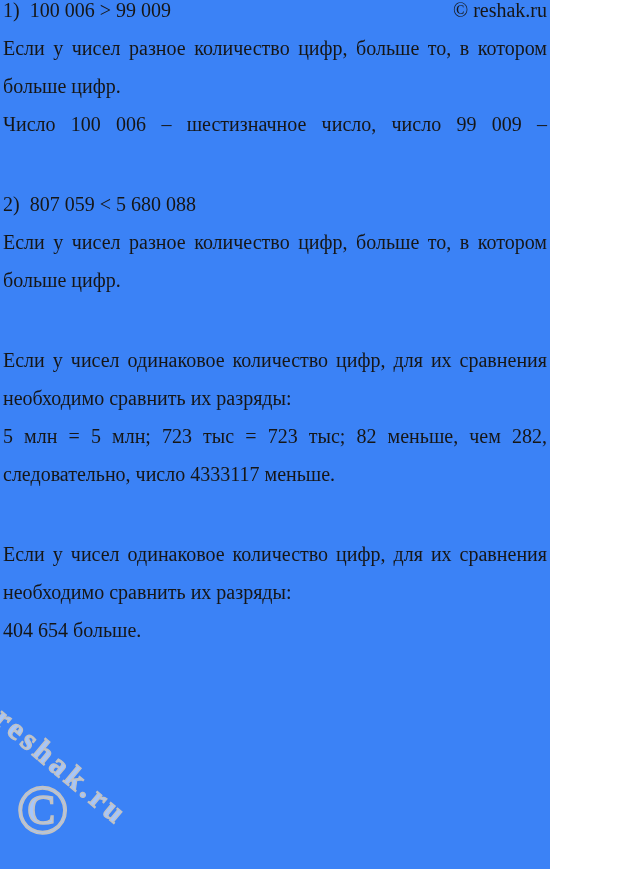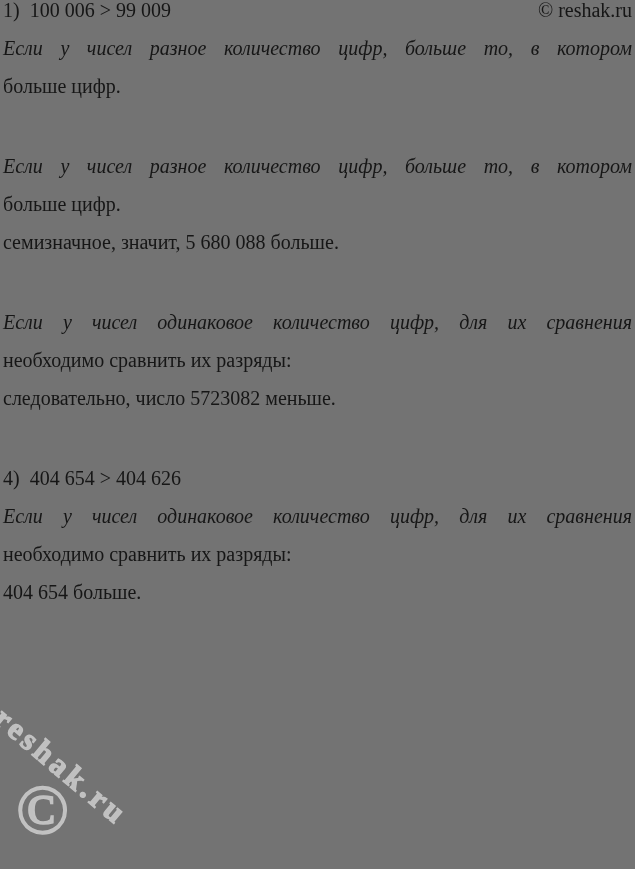--- a/index.html
+++ b/index.html
@@ -2,23 +2,23 @@
 <html><head>
 <meta charset="utf-8">
 <style>
   html, body {
     margin: 0;
     padding: 0;
     background: #ffffff;
   }
   .page {
     position: relative;
-    width: 635px;
+    width: 550px;
     height: 869px;
-    background: #737373;
+    background: #3b82f6;
     overflow: hidden;
     font-family: "Liberation Serif", "DejaVu Serif", serif;
     font-size: 20px;
     color: #161616;
   }
   .content {
     position: relative;
     z-index: 1;
     padding: 0 3px;
     margin-top: -9px;
@@ -33,21 +33,20 @@
     overflow: visible;
   }
   .header-row {
     display: flex;
     justify-content: space-between;
   }
   .row.justify {
     white-space: normal;
     text-align: justify;
     text-align-last: justify;
-    font-style: italic;
   }
   
   .wm {
     position: absolute;
     z-index: 2;
     color: rgba(255, 255, 255, 0.55);
     -webkit-text-stroke: 1.3px #c2c2c2;
     pointer-events: none;
     user-select: none;
   }
@@ -74,38 +73,39 @@
 
   <div class="content">
 
     <div class="section">
       <div class="row header-row">
         <span>1)&nbsp; 100&nbsp;006 &gt; 99&nbsp;009</span>
         <span>© reshak.ru</span>
       </div>
       <div class="row justify">Если у чисел разное количество цифр, больше то, в котором</div>
       <div class="row">больше цифр.</div>
+      <div class="row justify">Число 100&nbsp;006 – шестизначное число, число 99&nbsp;009 –</div>
     </div>
 
     <div class="section">
+      <div class="row header-row">
+        <span>2)&nbsp; 807&nbsp;059 &lt; 5&nbsp;680&nbsp;088</span>
+      </div>
       <div class="row justify">Если у чисел разное количество цифр, больше то, в котором</div>
       <div class="row">больше цифр.</div>
-      <div class="row">семизначное, значит, 5&nbsp;680&nbsp;088 больше.</div>
     </div>
 
     <div class="section">
       <div class="row justify">Если у чисел одинаковое количество цифр, для их сравнения</div>
       <div class="row">необходимо сравнить их разряды:</div>
-      <div class="row">следовательно, число 5723082 меньше.</div>
+      <div class="row justify">5&nbsp;млн = 5&nbsp;млн; 723&nbsp;тыс = 723&nbsp;тыс; 82 меньше, чем 282,</div>
+      <div class="row">следовательно, число 4333117 меньше.</div>
     </div>
 
     <div class="section">
-      <div class="row header-row">
-        <span>4)&nbsp; 404&nbsp;654 &gt; 404&nbsp;626</span>
-      </div>
       <div class="row justify">Если у чисел одинаковое количество цифр, для их сравнения</div>
       <div class="row">необходимо сравнить их разряды:</div>
       <div class="row">404&nbsp;654 больше.</div>
     </div>
 
   </div>
 
   <div class="wm wm-diagonal">reshak.ru</div>
   <div class="wm wm-copyright">©</div>
 

